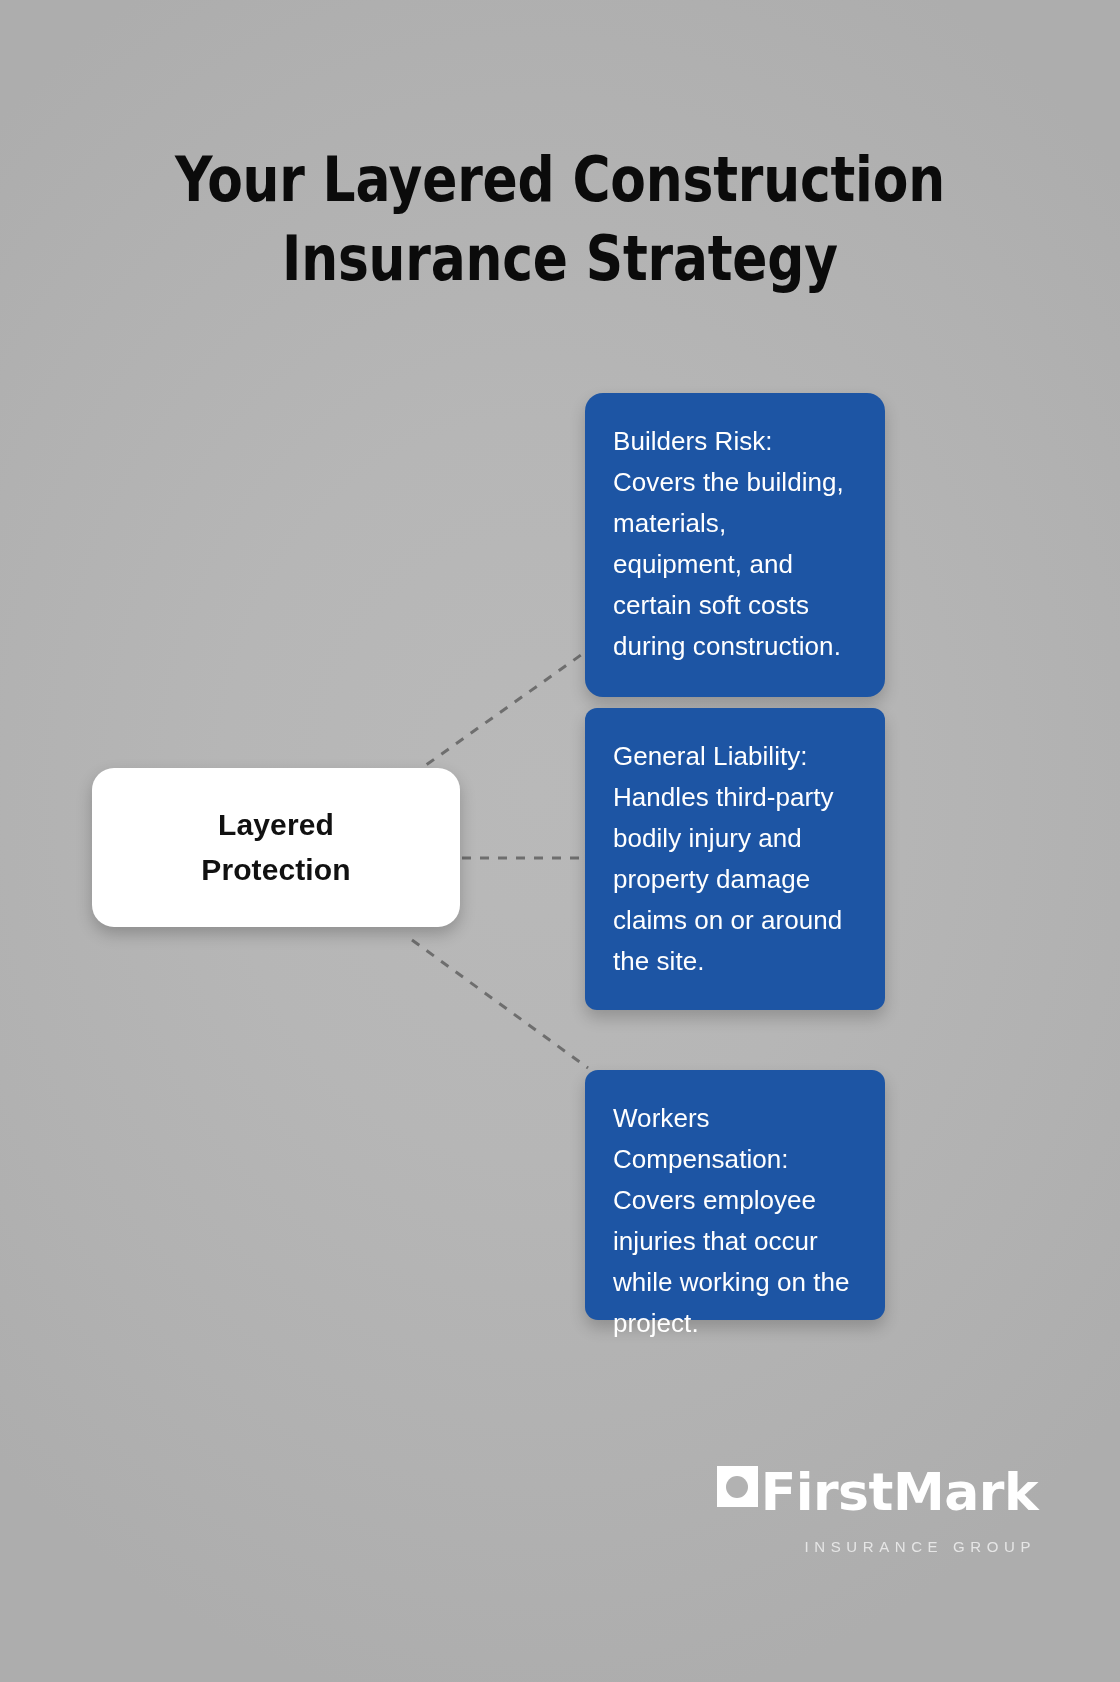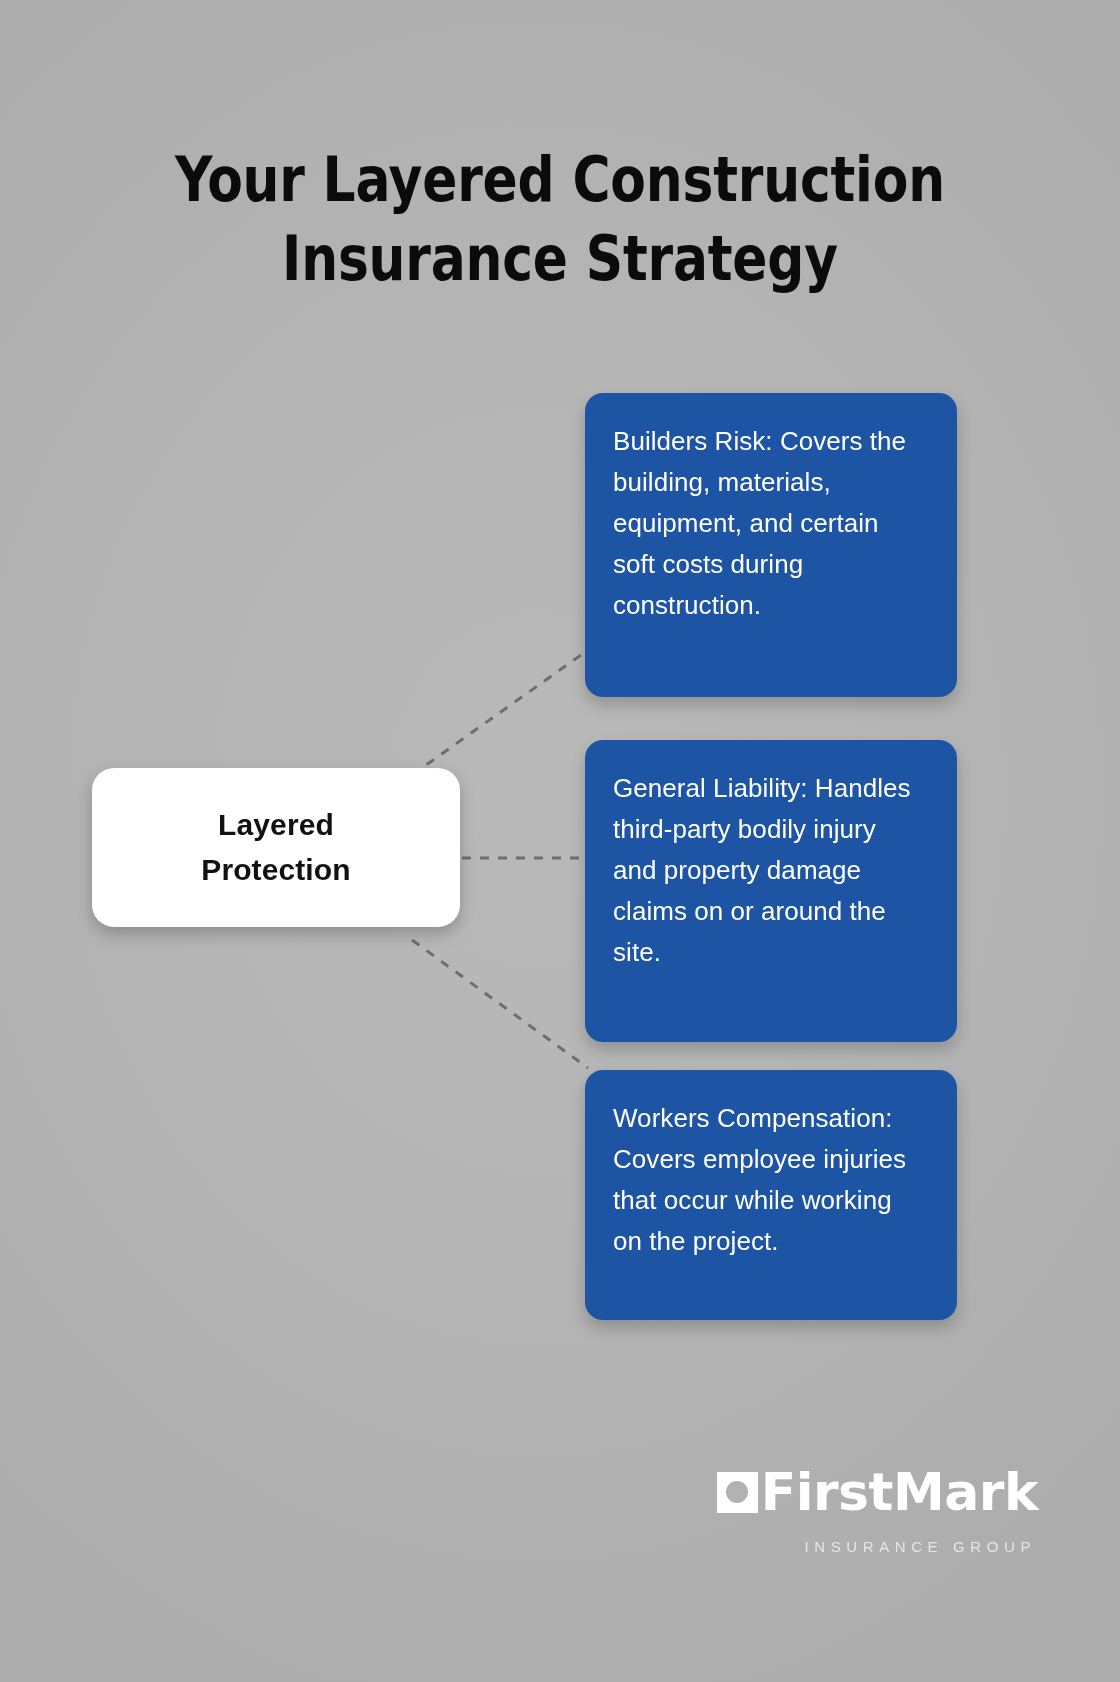--- a/index.html
+++ b/index.html
@@ -74,52 +74,52 @@
     line-height: 1.48;
     text-align: center;
     white-space: pre-line;
     letter-spacing: 0.1px;
   }
 
   
   .card {
     position: absolute;
     left: 585px;
-    width: 372px;
+    width: 300px;
     background: #1d55a4;
     border-radius: 18px;
     box-shadow: 0 8px 16px rgba(0,0,0,0.20);
     color: #ffffff;
     box-sizing: border-box;
     padding: 28px 34px 26px 28px;
     z-index: 2;
   }
   .card .card-text {
     font-size: 26px;
     line-height: 1.58;
     color: #ffffff;
     letter-spacing: 0.05px;
   }
   #card-0 { top: 393px;  height: 304px; }
-  #card-1 { top: 740px;  height: 302px; }
-  #card-2 { top: 1070px; height: 250px; }
+  #card-1 { top: 708px;  height: 302px; border-radius: 12px; }
+  #card-2 { top: 1070px; height: 250px; border-radius: 13px; }
 
   
   #logo {
     position: absolute;
     right: 82px;
     bottom: 128px;
     display: flex;
     flex-direction: column;
     align-items: flex-end;
     z-index: 4;
   }
   #logo .logo-main {
     display: flex;
-    align-items: center;
+    align-items: flex-start;
     gap: 3px;
   }
   #logo .logo-mark {
     width: 41px;
     height: 41px;
     background: #ffffff;
     position: relative;
     flex: 0 0 auto;
   }
   #logo .logo-mark::after {

